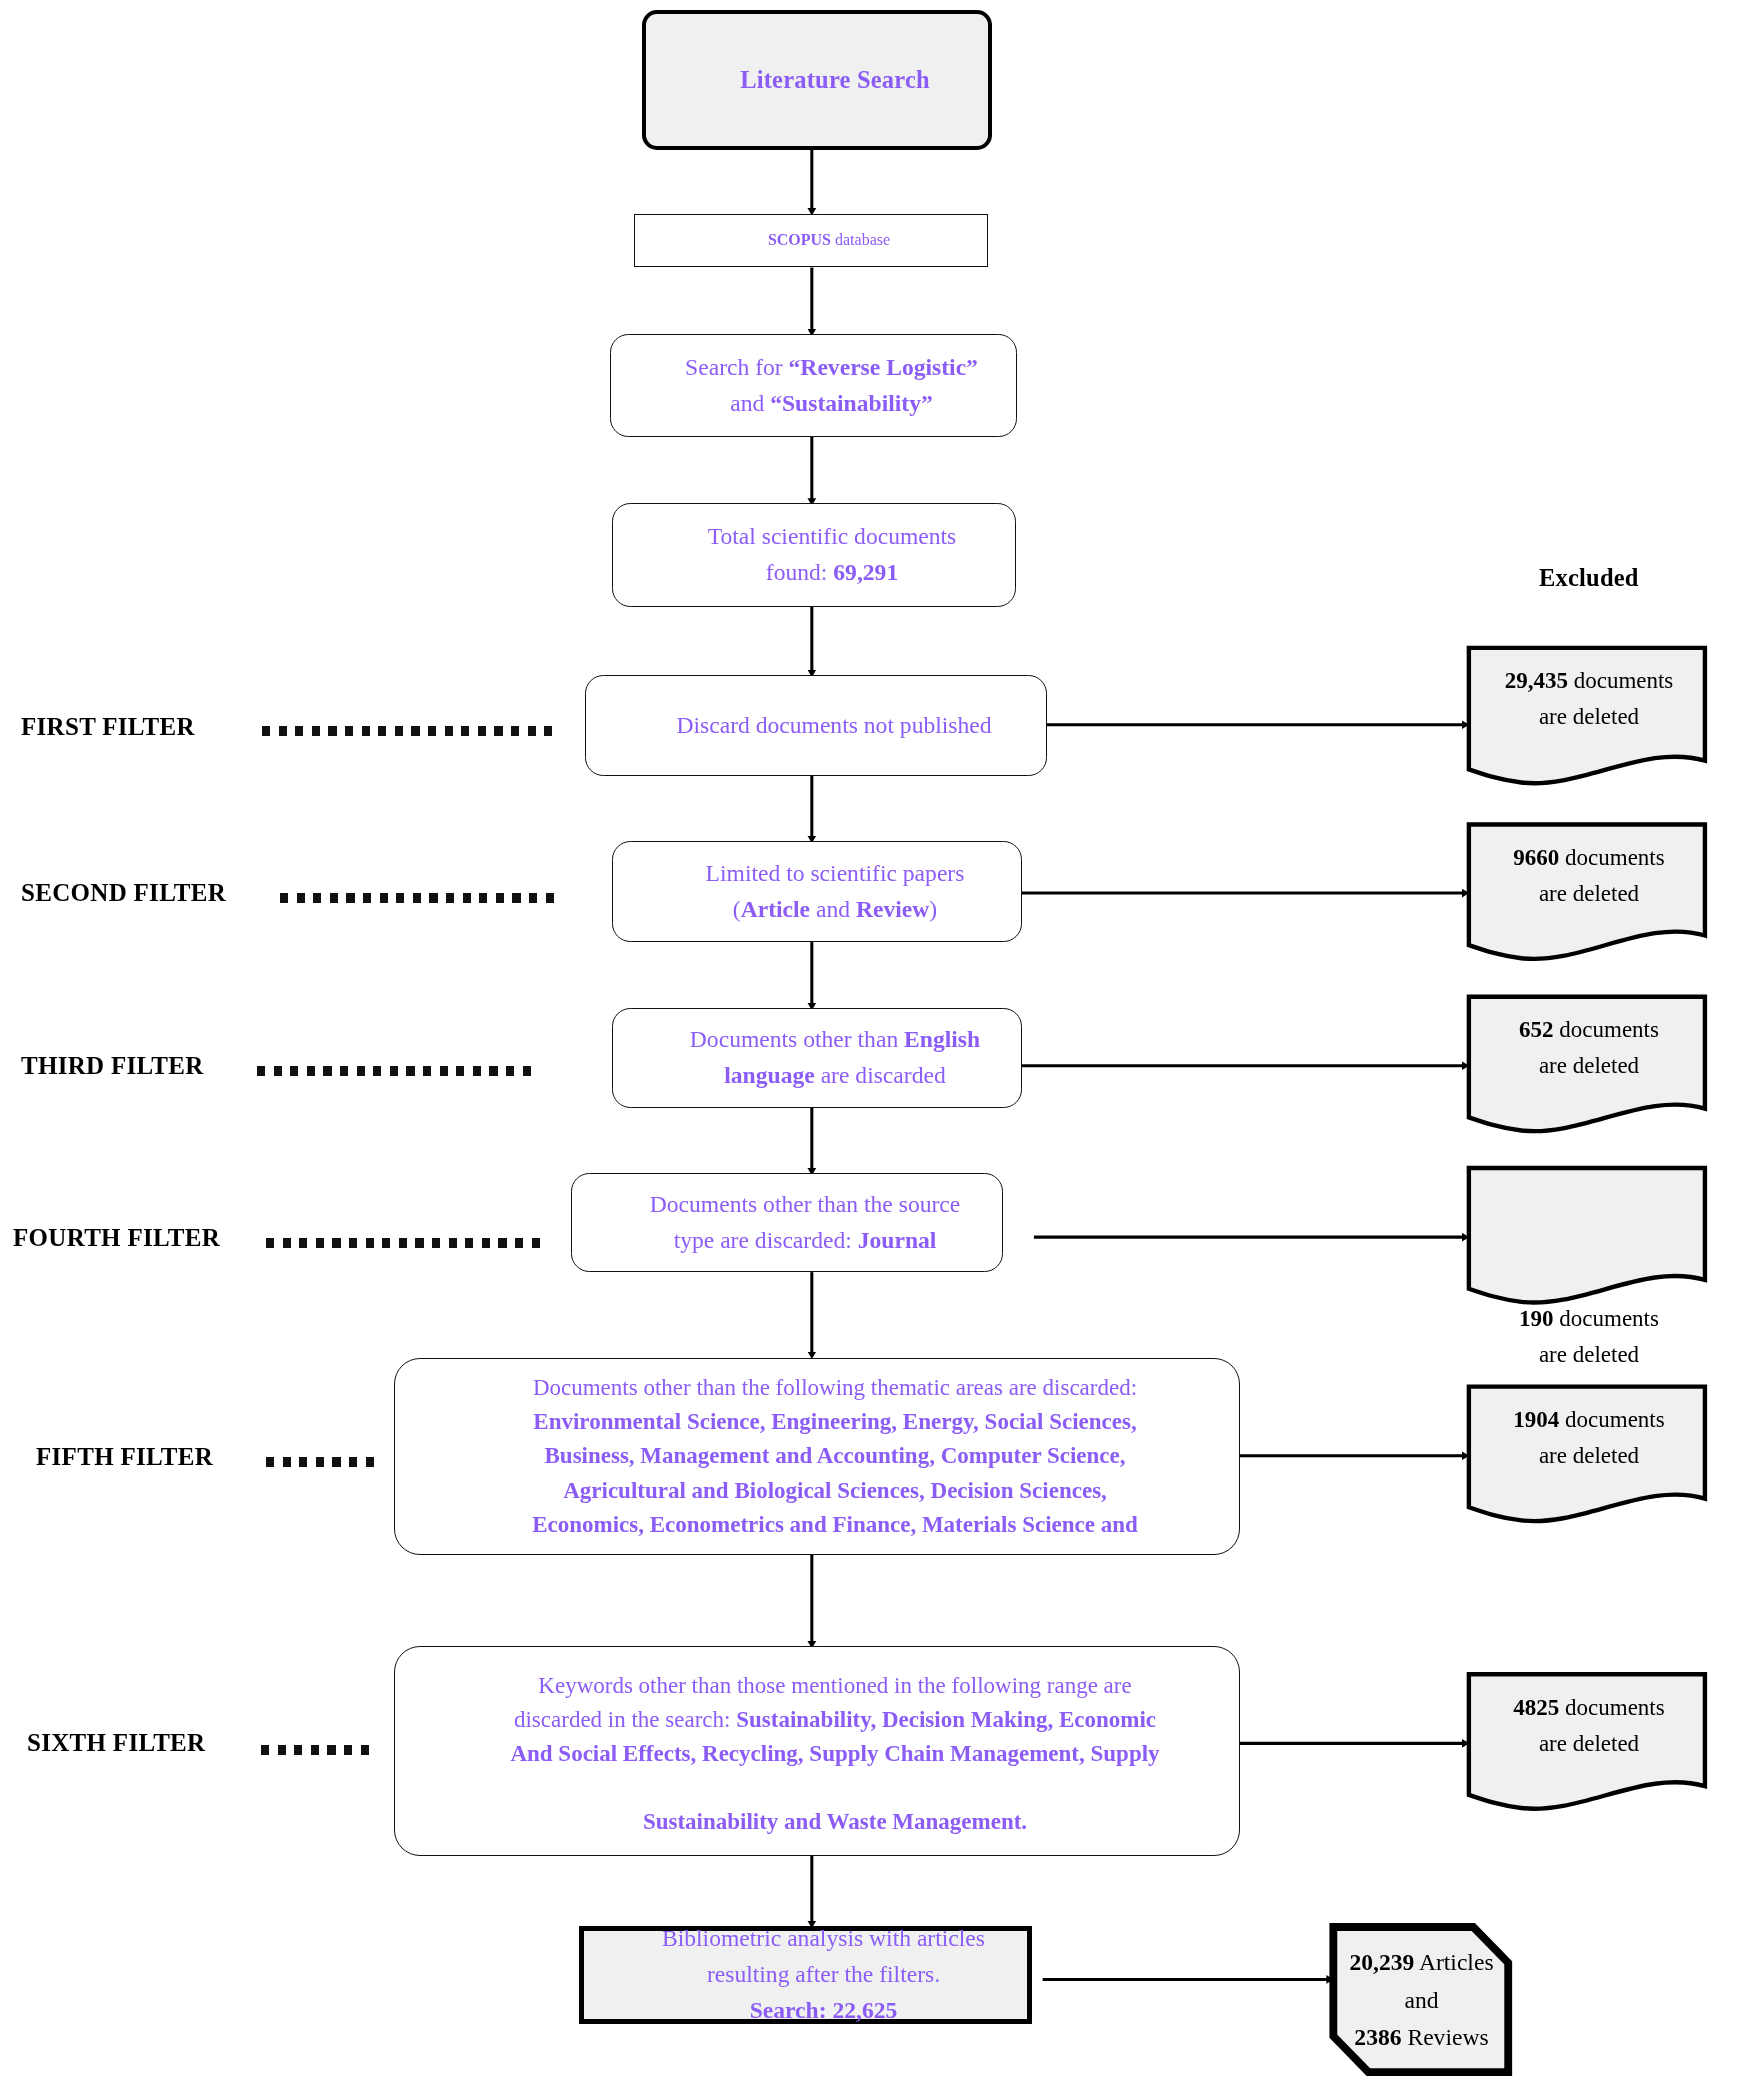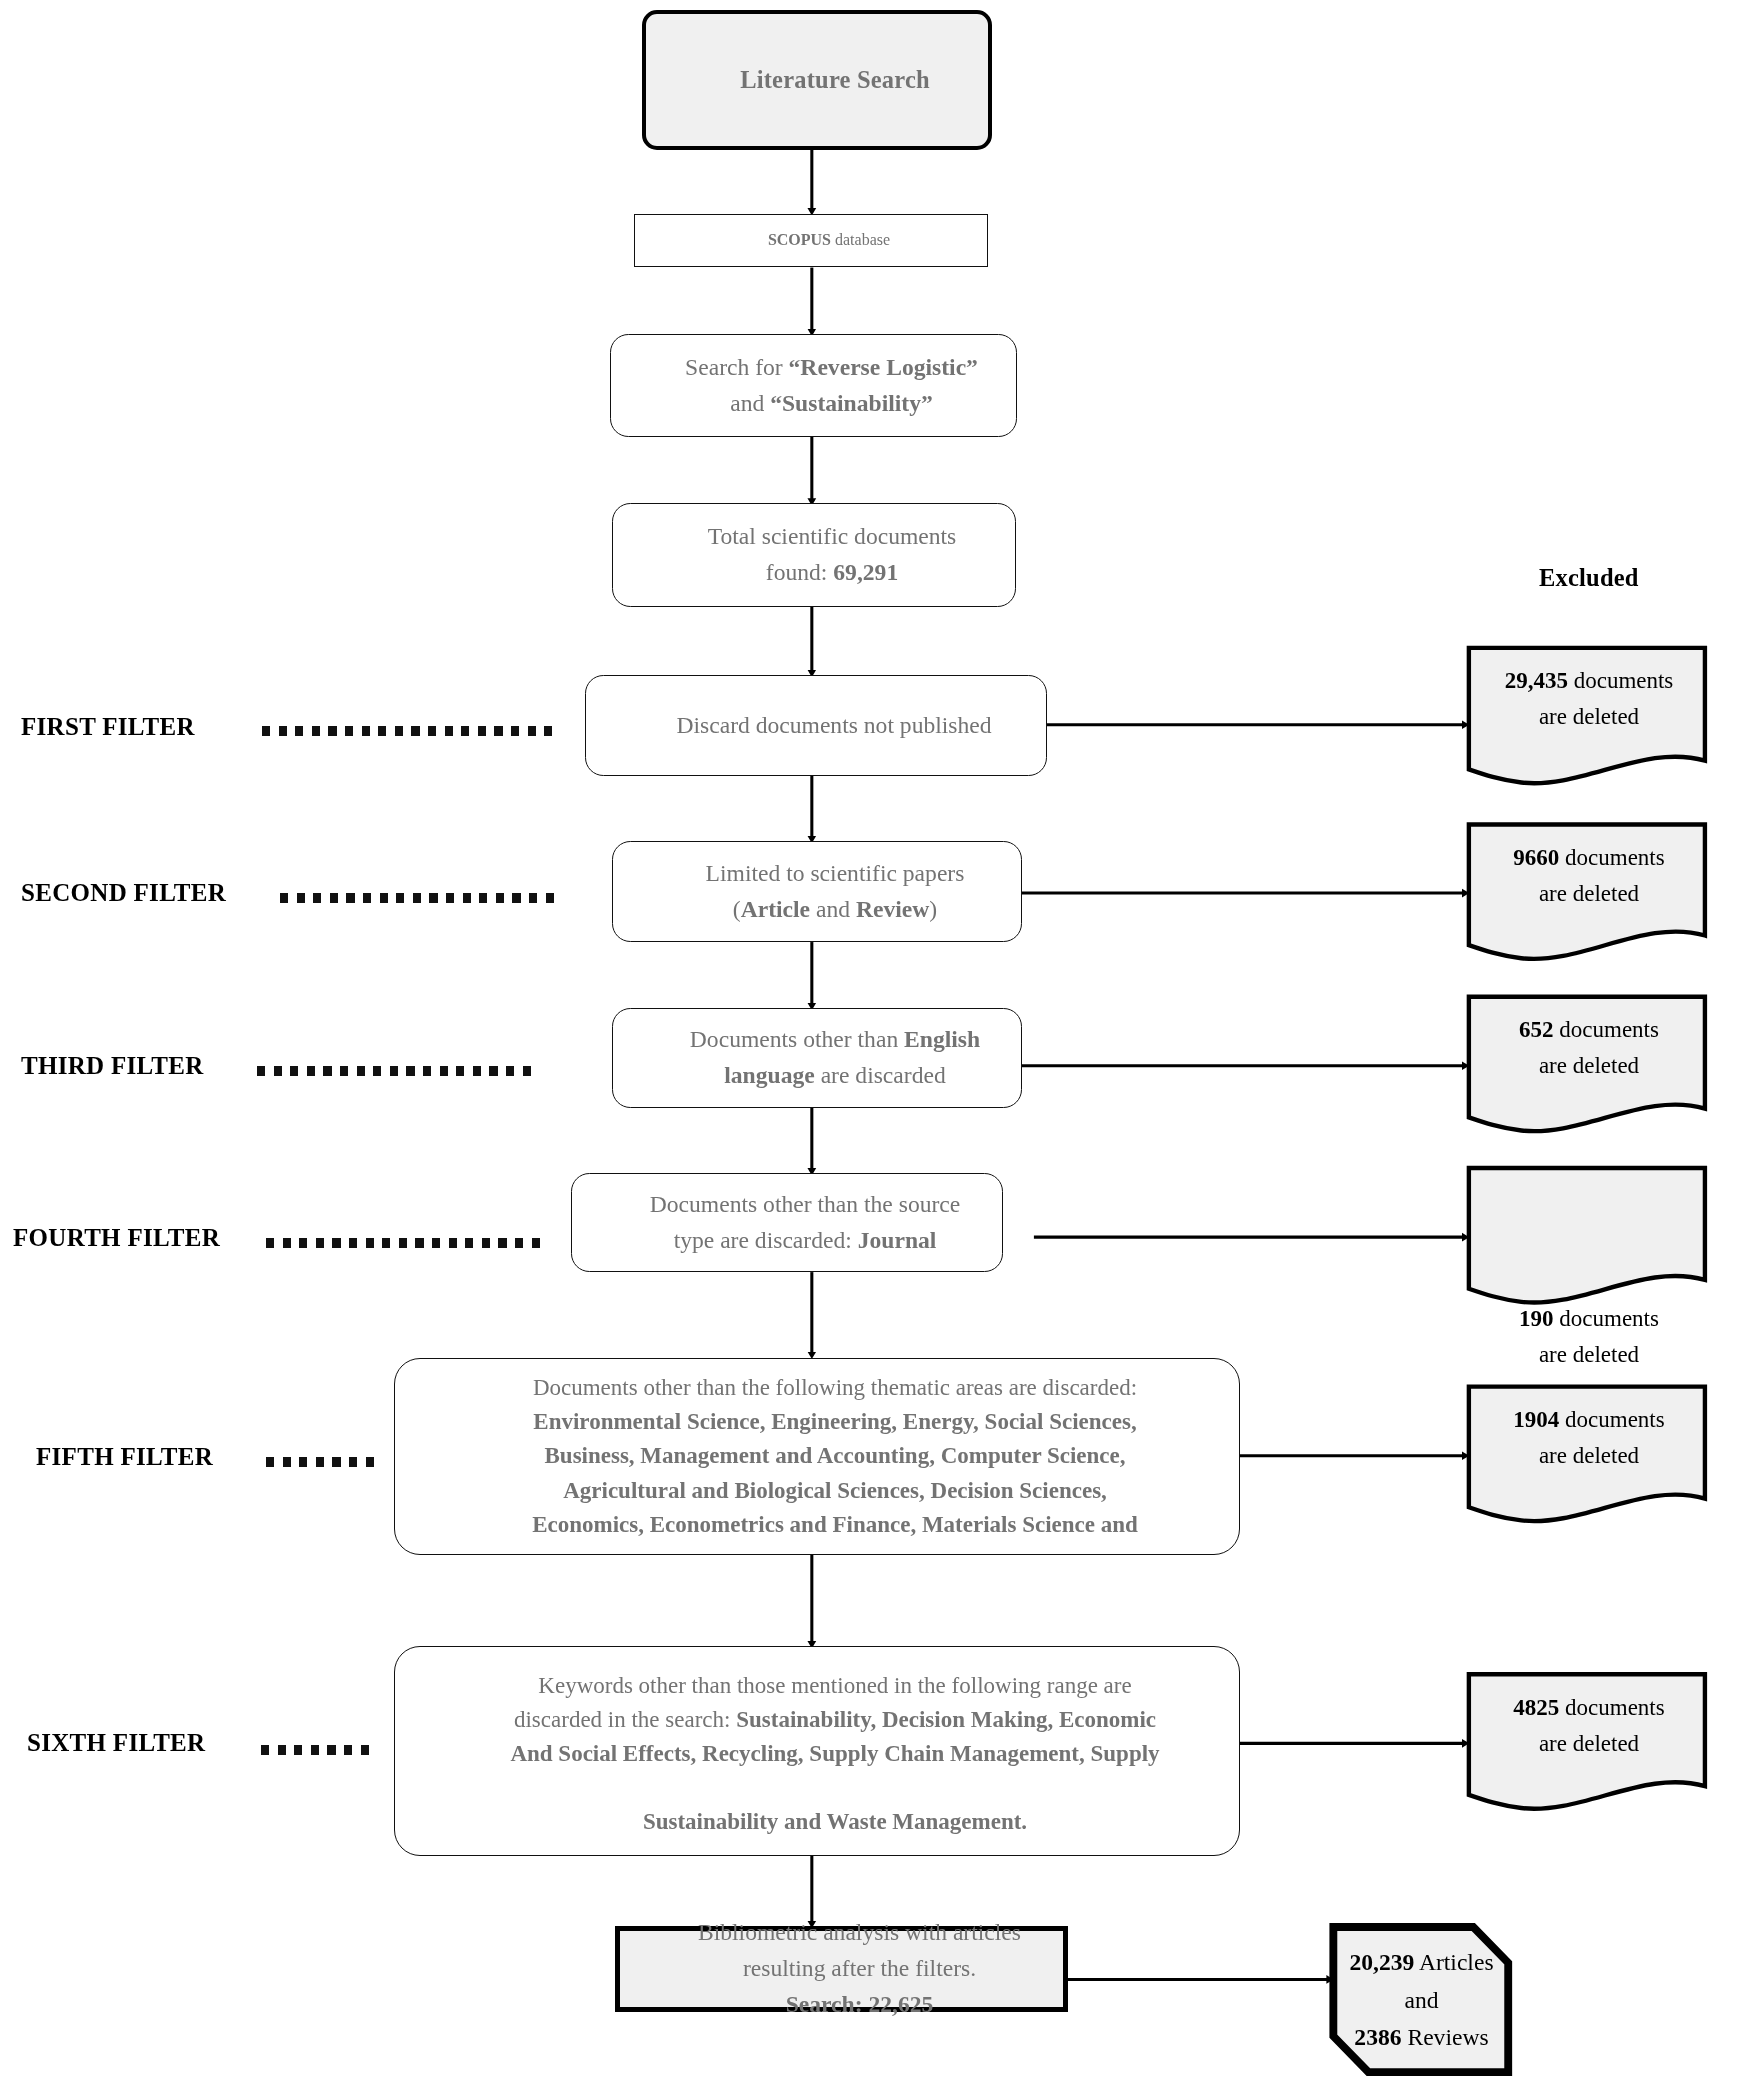--- a/index.html
+++ b/index.html
@@ -22,21 +22,21 @@
     height: 2097px;
     pointer-events: none;
   }
   .node {
     position: absolute;
     box-sizing: border-box;
     display: flex;
     align-items: center;
     justify-content: center;
     text-align: center;
-    color: #737373;
+    color: #8b5cf6;
     line-height: 1.52;
     padding-left: 36px;
   }
   
   .box-start {
     border: 4.8px solid #000;
     border-radius: 15px;
     background: #f0f0f0;
     font-weight: bold;
     font-size: 24.5px;
@@ -230,21 +230,21 @@
   <div class="node box-round big" style="left:394px; top:1646px; width:846px; height:210px; font-size:23px;">
     <span class="inner" style="line-height:1.48;margin-top:6px;">
       <span>Keywords  other  than those  mentioned  in the following  range are</span><br>
       <span>discarded  in the search: </span><b>Sustainability, Decision Making, Economic</b><br>
       <b>And Social Effects, Recycling, Supply Chain Management, Supply</b><br>
       <br>
       <b>Sustainability and Waste Management.</b>
     </span>
   </div>
 
-  <div class="node box-result" style="left:615px; top:1926px; width:453px; height:86px;">
+  <div class="node box-result" style="left:579px; top:1926px; width:453px; height:98px;">
     <span class="inner">
       <span>Bibliometric  analysis with articles</span><br>
       <span>resulting  after the filters.</span><br>
       <b>Search: </b><b>22,625</b>
     </span>
   </div>
 
   <div class="final-shape-text" style="left:1334px; top:1937px; width:175px; height:127px;">
     <span>
       <b>20,239</b><span> Articles and</span><br>

